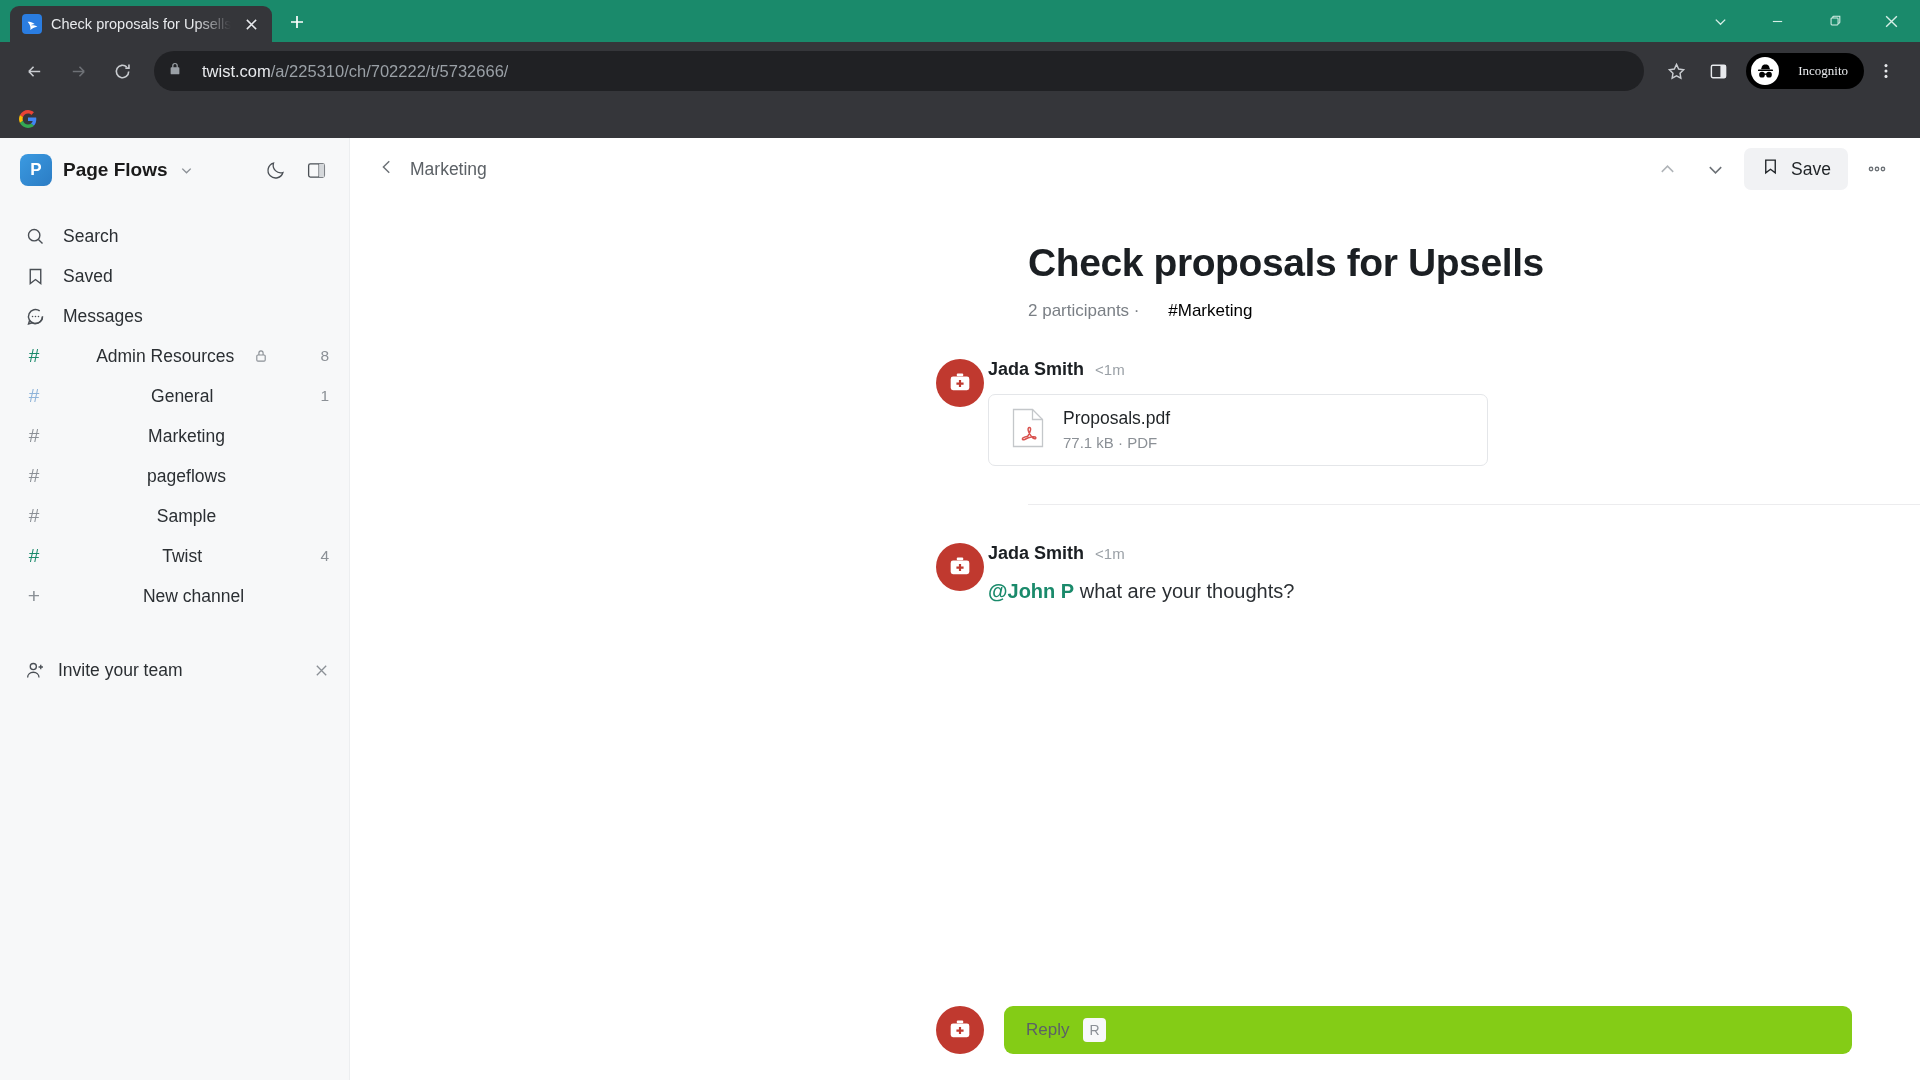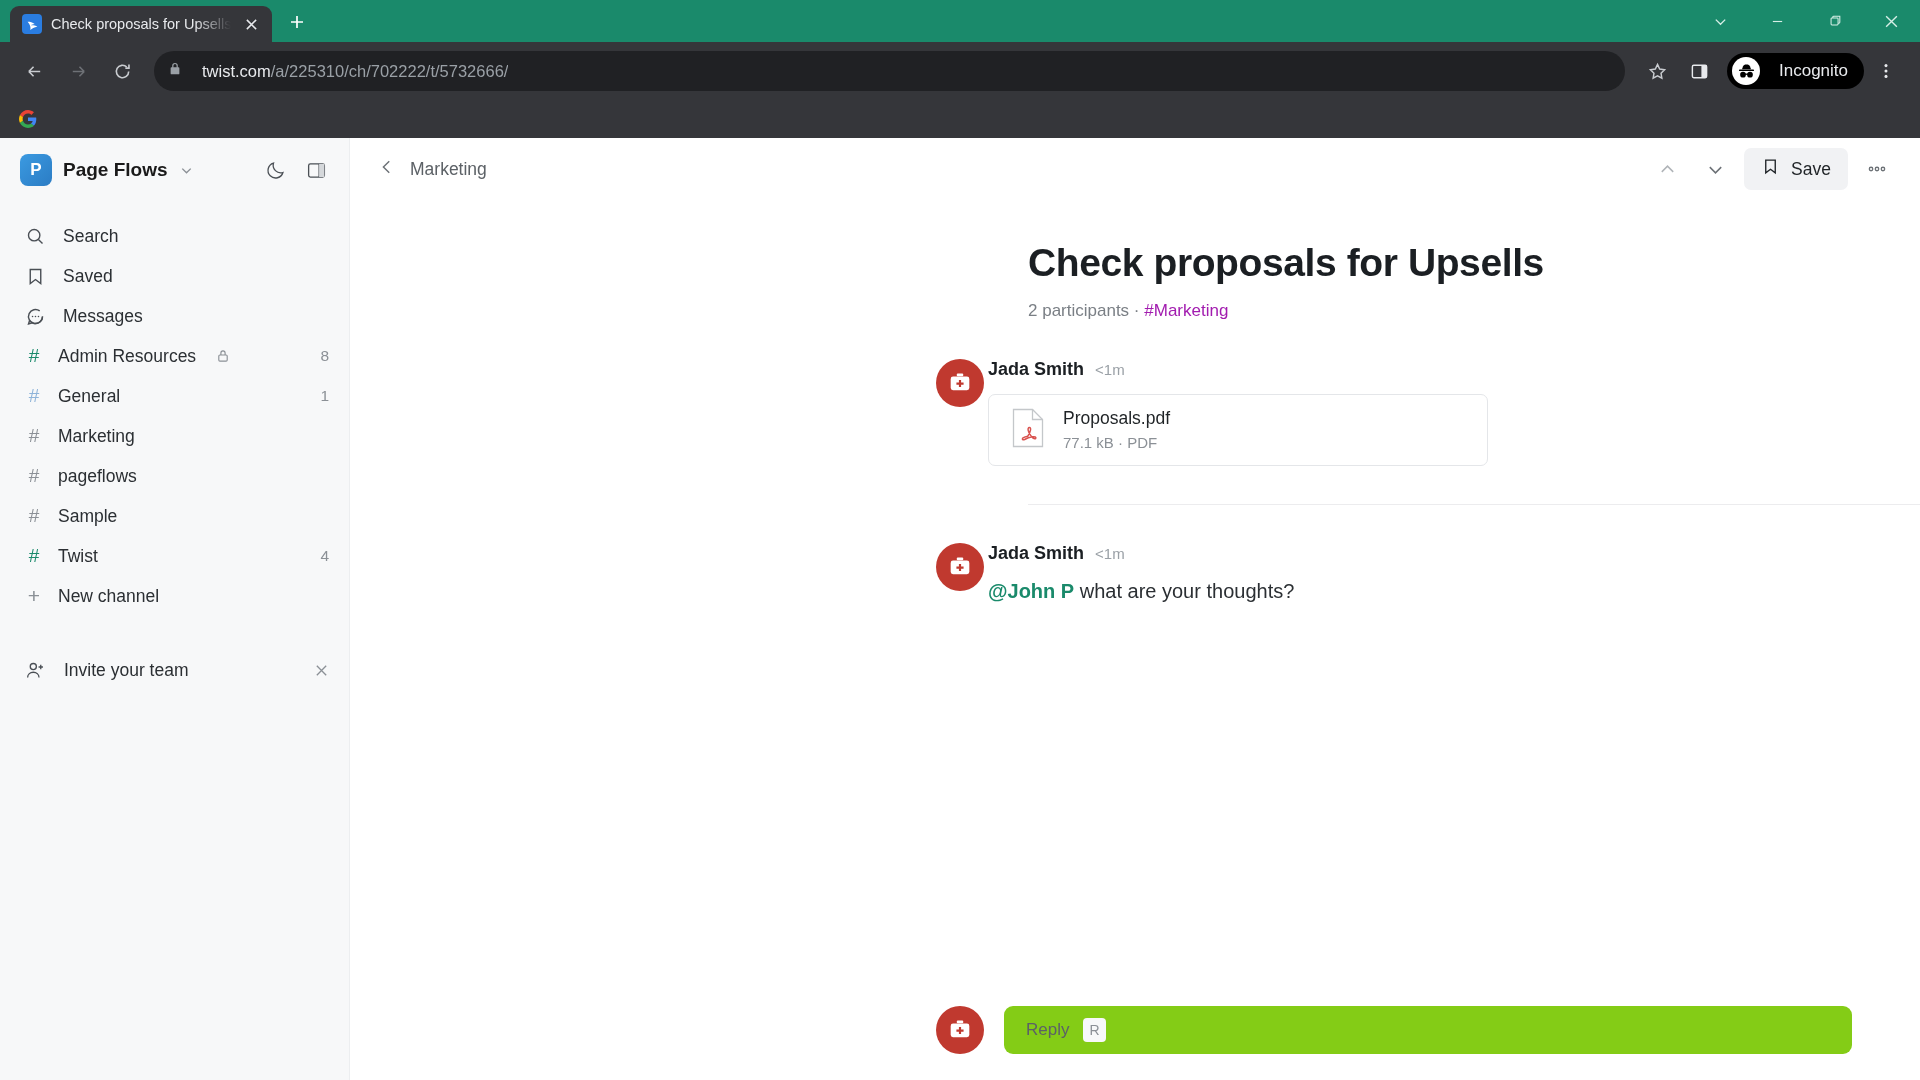--- a/index.html
+++ b/index.html
@@ -60,21 +60,21 @@
     flex: 1; height: 40px; background: #202124; border-radius: 20px;
     display: flex; align-items: center; padding: 0 14px; margin: 0 8px;
     gap: 20px; min-width: 0;
   }
   .omni-url { font-size: 16.5px; color: #9aa0a6; white-space: nowrap; overflow: hidden; }
   .omni-url .host { color: #e8eaed; }
   .toolbar-right { display: flex; align-items: center; gap: 2px; }
   .incognito-pill {
     display: flex; align-items: center; gap: 19px;
     background: #000; border-radius: 20px; height: 36px;
-    padding: 0 16px 0 5px; color: #e8eaed; font-size: 17px; margin-left: 6px;
+    padding: 0 16px 0 5px; color: #e8eaed; font-size: 13px; margin-left: 6px; font-family: Liberation Serif, serif;
   }
   .incog-avatar {
     width: 28px; height: 28px; border-radius: 50%; background: #fff;
     display: flex; align-items: center; justify-content: center;
   }
 
   #bookmark-bar {
     height: 38px; background: #35363a;
     display: flex; align-items: center; padding: 0 16px;
   }
@@ -118,28 +118,28 @@
 
   .section-head {
     font-size: 15.5px; font-weight: bold; color: #70757a;
     padding: 26px 0 8px 24px; letter-spacing: .2px;
   }
   .chan-item {
     display: flex; align-items: center; height: 40px;
     padding: 0 20px 0 24px; gap: 14px; font-size: 17.5px; color: #2b2f33;
   }
   .chan-hash { width: 20px; text-align: center; font-size: 19px; flex-shrink: 0; }
-  .chan-name { display: flex; align-items: center; gap: 20px; flex: 1; }
+  .chan-name { display: flex; align-items: center; gap: 20px; flex: 1; justify-content: center; }
   .lock-ico { color: #8b9096; display:flex; }
   .chan-badge { font-size: 15.5px; color: #8b9096; }
   .plus-ico { width: 20px; text-align: center; font-size: 21px; color: #8b9096; font-weight: 300; flex-shrink: 0; }
 
   .invite-row {
     display: flex; align-items: center; height: 44px;
-    margin-top: 32px; padding: 0 20px 0 24px; gap: 18px;
+    margin-top: 32px; padding: 0 20px 0 24px; gap: 12px;
     font-size: 17.5px; color: #2b2f33;
   }
   .invite-close { color: #8b9096; display:flex; }
 
   
   #main { flex: 1; display: flex; flex-direction: column; min-width: 0; background: #fff; }
   #thread-toolbar {
     height: 62px; display: flex; align-items: center;
     padding: 0 24px 0 28px; gap: 10px; flex-shrink: 0;
   }
@@ -153,21 +153,21 @@
   }
 
   #thread-scroll { flex: 1; overflow: hidden; position: relative; }
   .thread-inner { padding: 40px 0 0 0; }
   .thread-head { padding-left: 678px; }
   .thread-title {
     font-size: 39px; font-weight: bold; color: #1b1f23;
     letter-spacing: -.4px; line-height: 1.2;
   }
   .thread-meta { font-size: 17px; color: #7a7f85; margin-top: 14px; }
-  .thread-meta .chan-link { color: #a21caf; }
+  .thread-meta .chan-link { color: #000000; margin-left: 24px; }
 
   .msg { display: flex; gap: 4px; padding: 38px 0 0 678px; }
   .msg-avatar { width: 48px; height: 48px; flex-shrink: 0; margin-left: -92px; }
   .avatar-circle {
     width: 48px; height: 48px; border-radius: 50%;
     background: #c0392f; display: flex; align-items: center; justify-content: center;
   }
   .msg-body { flex: 1; min-width: 0; }
   .msg-head { display: flex; align-items: baseline; gap: 11px; }
   .msg-author { font-size: 18px; font-weight: bold; color: #1b1f23; }

